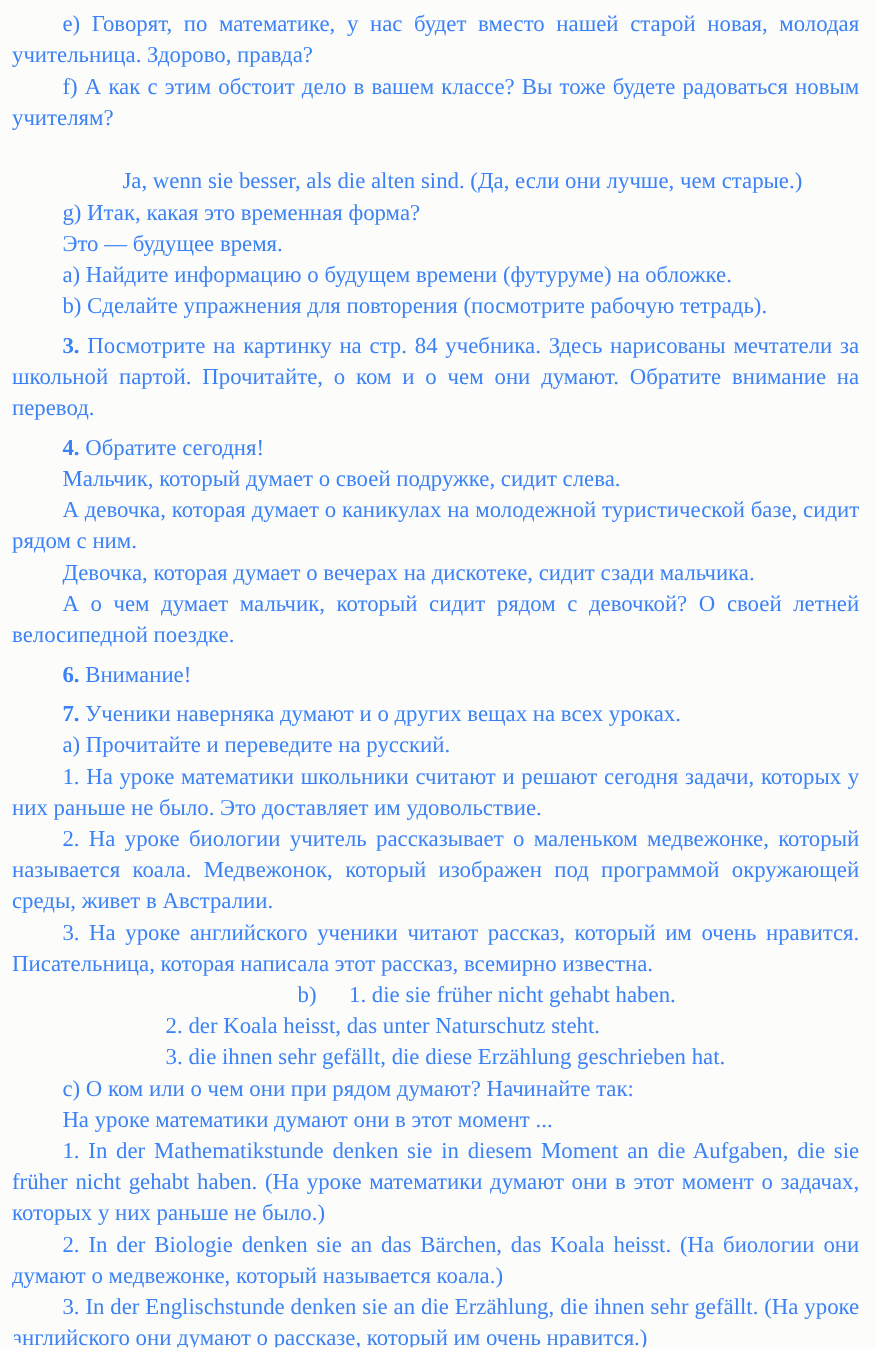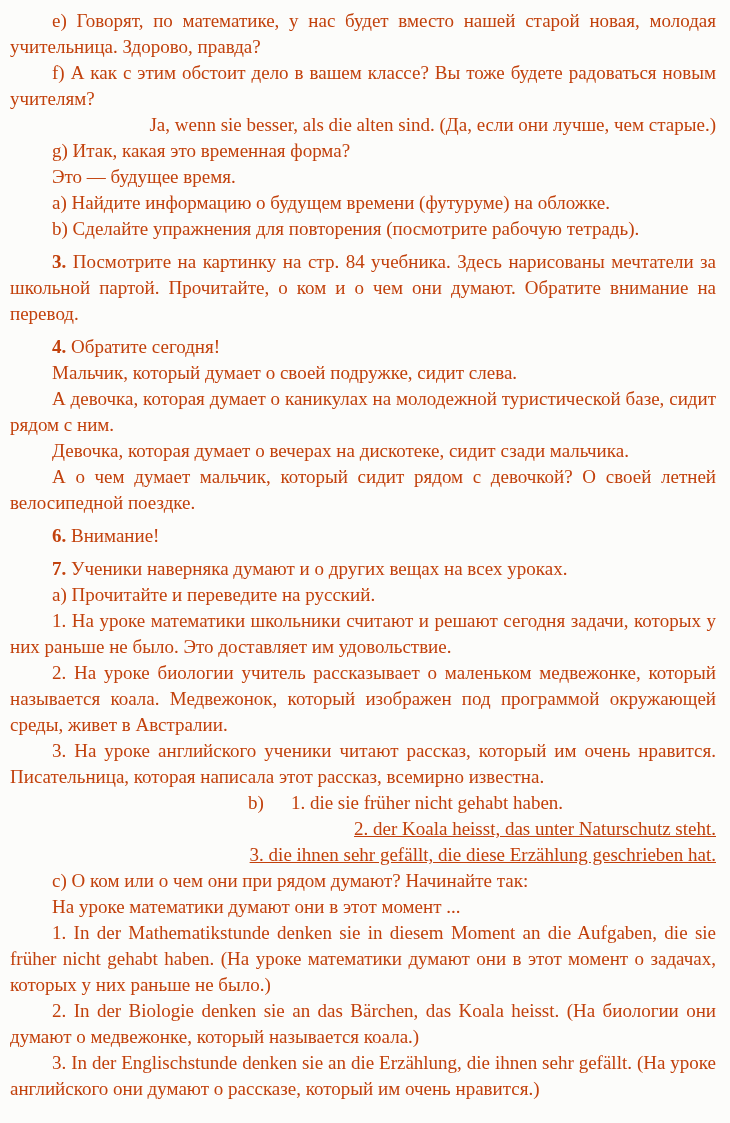--- a/index.html
+++ b/index.html
@@ -7,21 +7,21 @@
     margin: 0;
     padding: 0;
     background: #fcfcfa;
   }
   .page {
     position: relative;
     width: 730px;
     height: 1123px;
     box-sizing: border-box;
     background: #fcfcfa;
-    color: #c2410c;
+    color: #3b82f6;
     font-family: "Liberation Serif", "DejaVu Serif", serif;
     font-size: 19px;
     line-height: 26px;
     padding: 8px 14px 6px 10px;
     overflow: hidden;
     text-align: justify;
     border-radius: 31px;
   }
   .para {
     margin: 0;
@@ -29,36 +29,36 @@
   }
   .sec {
     margin-top: 7px;
   }
   .sec .num {
     font-weight: bold;
   }
   .deep {
     text-indent: 0;
     padding-left: 92px;
-    text-align: right;
+    text-align: left;
+    margin-top: 27px;
   }
   .brow {
     text-indent: 0;
     padding-left: 58px;
     text-align: center;
   }
   .blabel {
     display: inline-block;
     width: 70px;
   }
   .gitem {
     text-indent: 0;
     padding-left: 128px;
-    text-align: right;
-    text-decoration: underline;
+    text-align: left;
   }
 </style>
 </head>
 <body>
 
 <div class="page">
 
   <p class="para">е) Говорят, по математике, у нас будет вместо нашей старой новая, молодая учительница. Здорово, правда?</p>
   <p class="para">f) А как с этим обстоит дело в вашем классе? Вы тоже будете радоваться новым учителям?</p>
   <p class="para deep">Ja, wenn sie besser, als die alten sind. (Да, если они лучше, чем старые.)</p>

